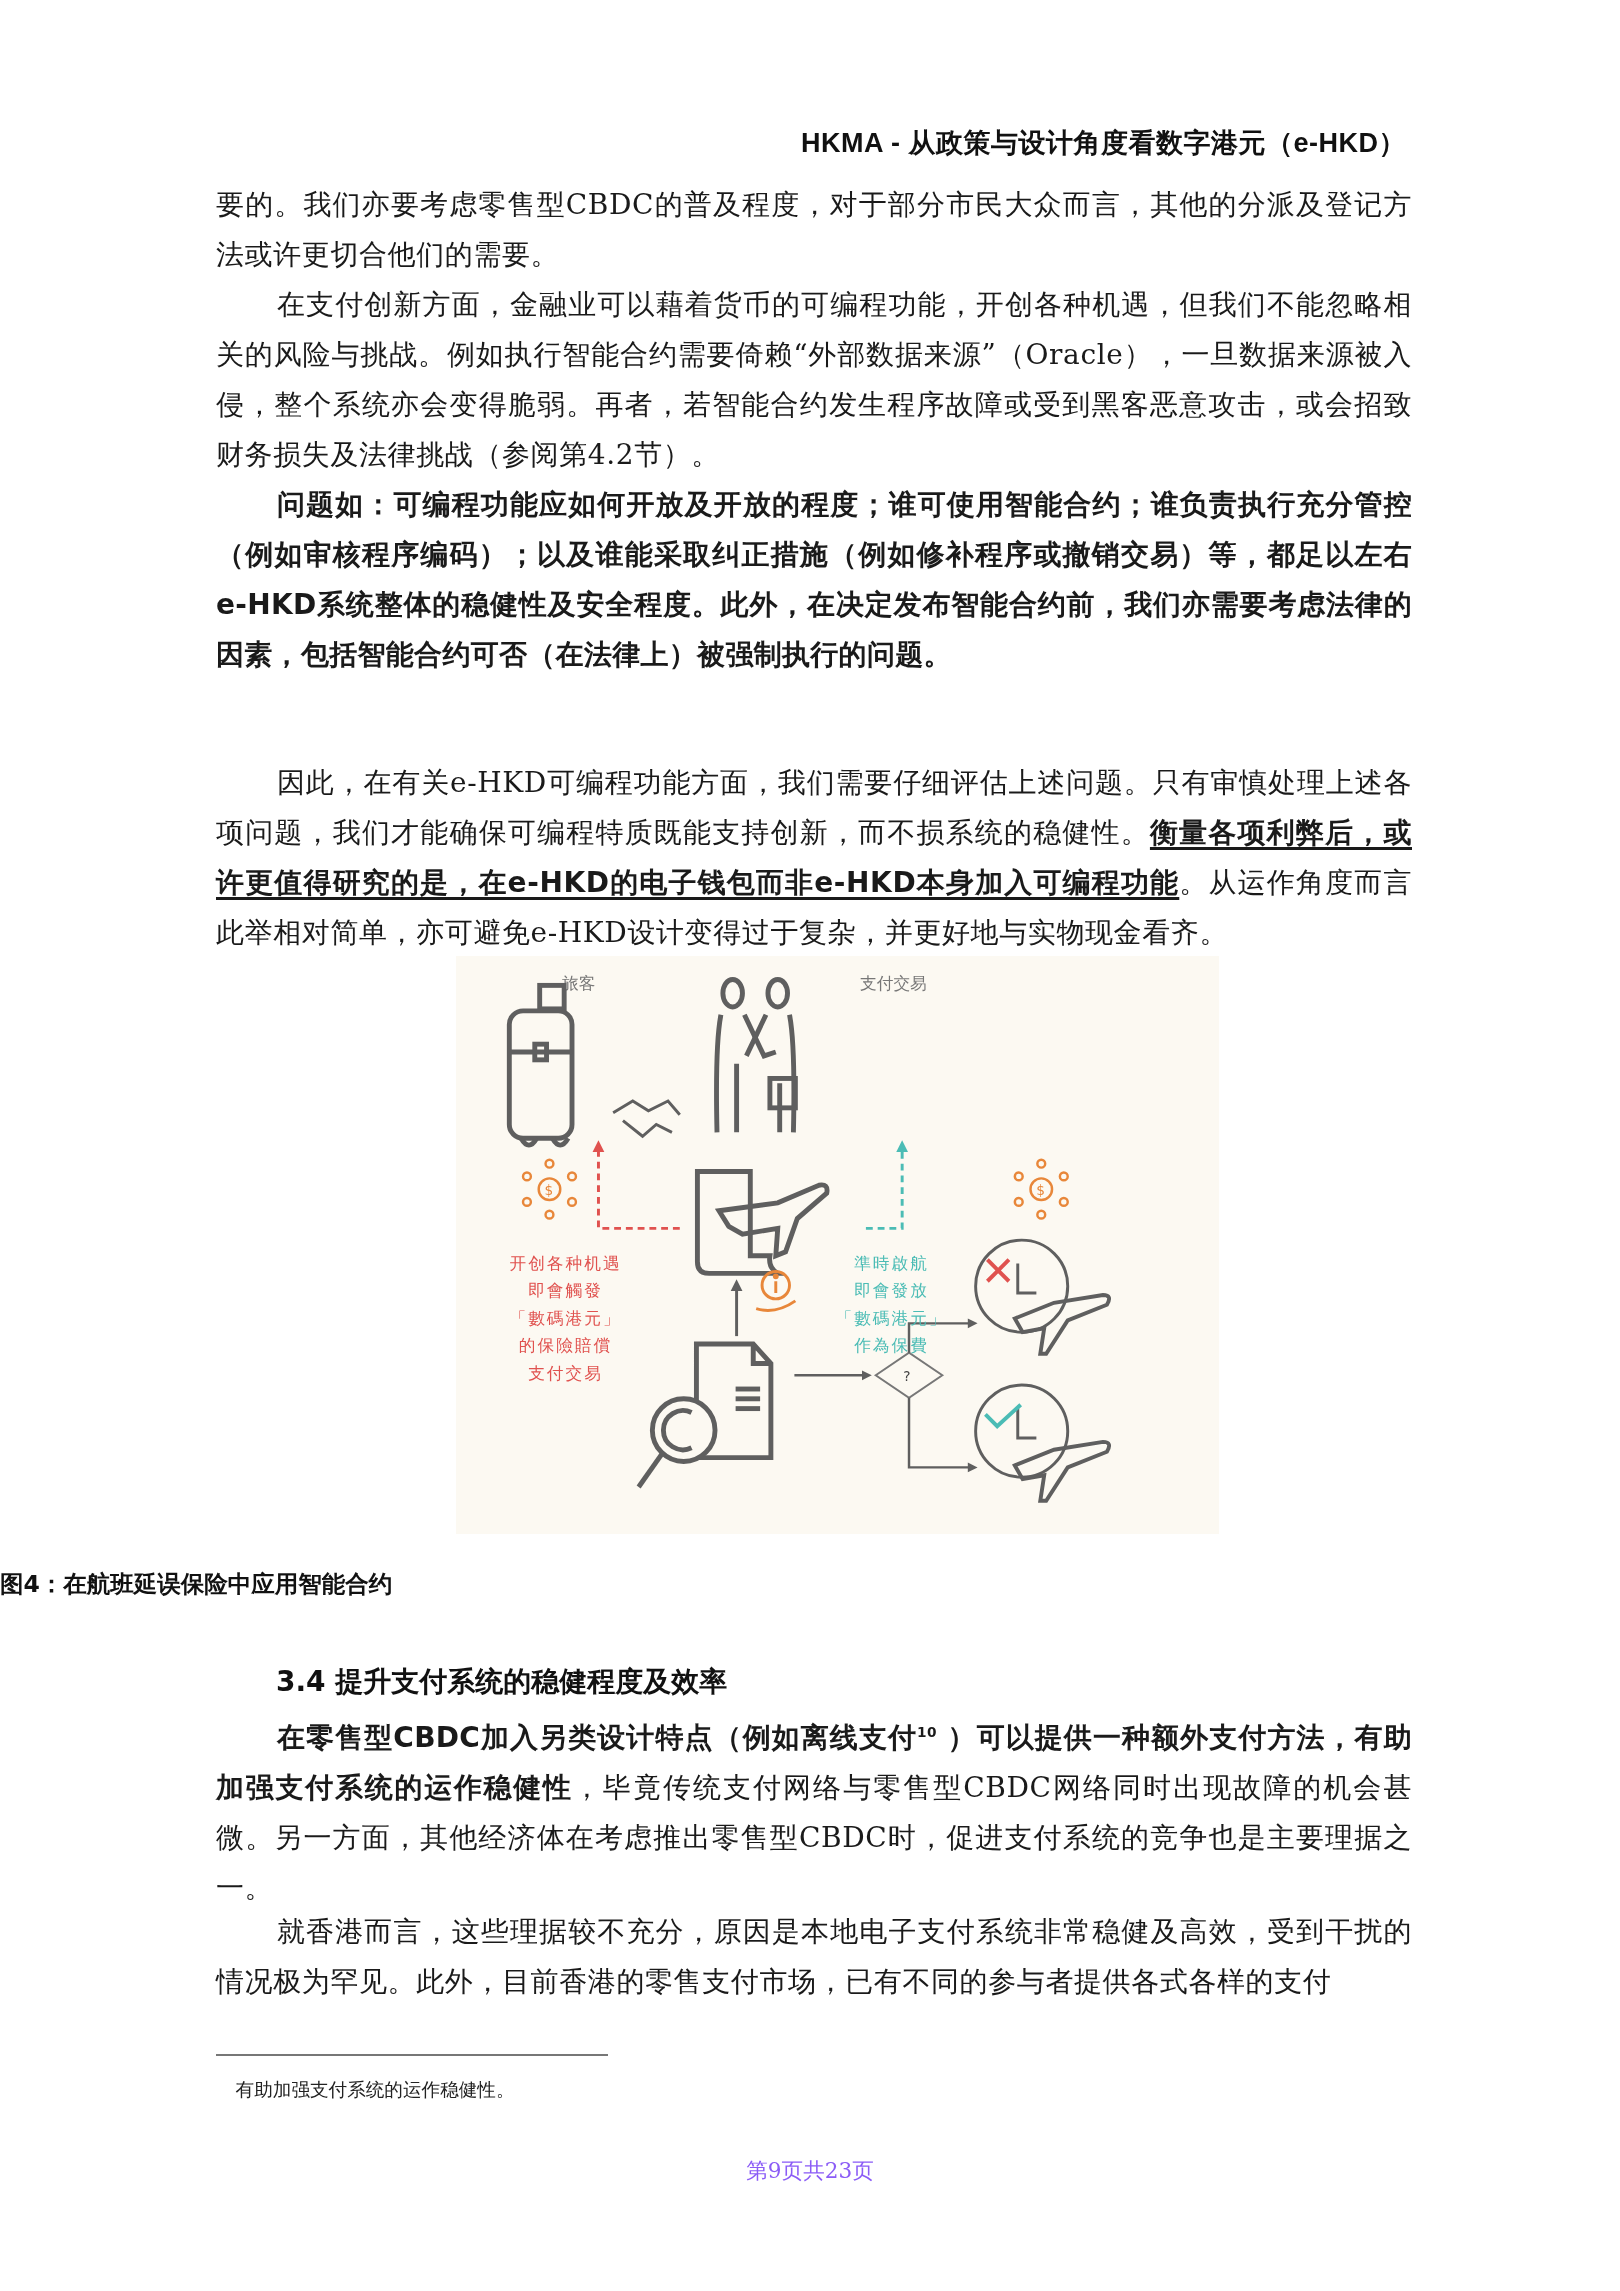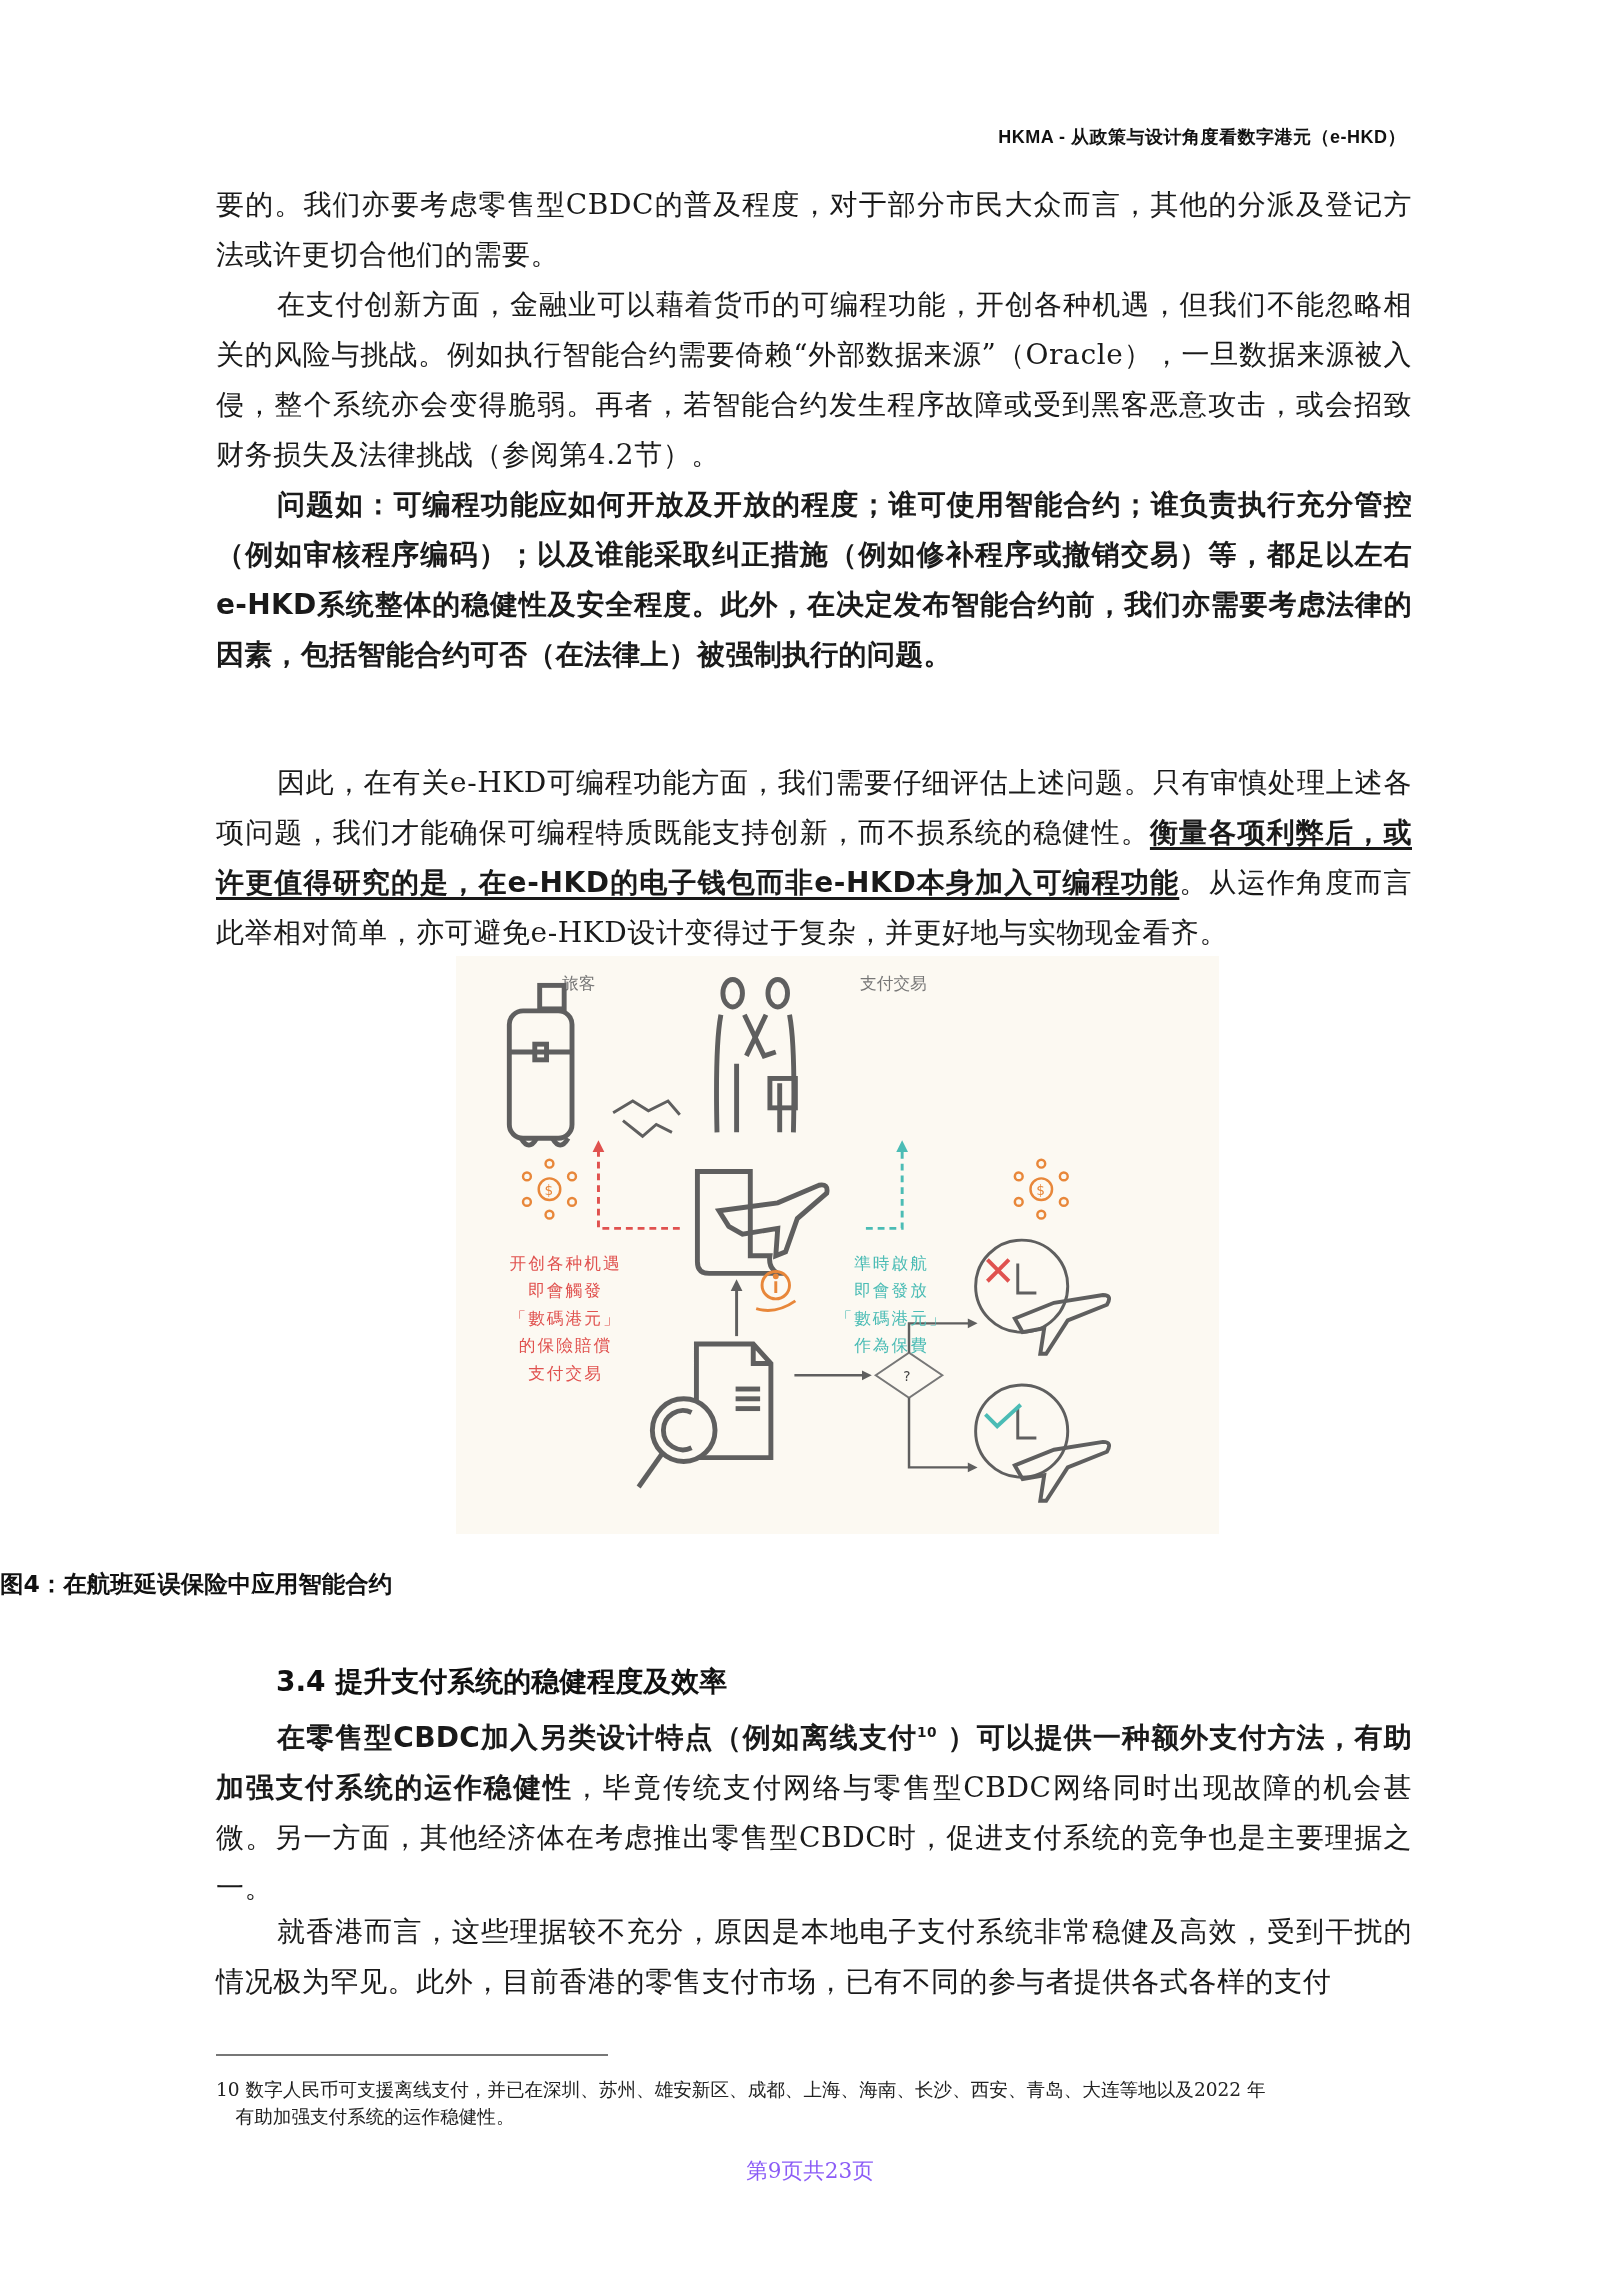--- a/index.html
+++ b/index.html
@@ -1,19 +1,19 @@
 <!DOCTYPE html>
 <html><head>
 <meta charset="utf-8">
 <style>
   html, body { margin:0; padding:0; background:#ffffff; }
   body { width:1620px; height:2292px; position:relative; overflow:hidden;
          font-family:"DejaVu Serif","Liberation Serif",serif; color:#1a1a1a; }
   .header { position:absolute; top:125px; right:214px; font-family:"Liberation Sans","DejaVu Sans",sans-serif;
-            font-weight:bold; font-size:18px; letter-spacing:0.5px; color:#111; }
+            font-weight:bold; font-size:27px; letter-spacing:0.5px; color:#111; }
   .para { position:absolute; left:216px; width:1196px; font-size:28px; line-height:50px;
           text-align:justify; letter-spacing:0.6px; }
   .indent { text-indent:61px; }
   .sans-bold { font-family:"DejaVu Sans","Liberation Sans",sans-serif; font-weight:bold; letter-spacing:0.3px; }
   .ul-bold { font-family:"DejaVu Sans","Liberation Sans",sans-serif; font-weight:bold; text-decoration:underline;
              text-decoration-thickness:2.9px; text-underline-offset:4.9px; }
   .figure { position:absolute; left:456px; top:956px; width:763px; height:578px; background:#fcf9f2; }
   .fig-label { position:absolute; font-family:Liberation Mono, monospace; font-size:16.7px; color:#777; }
   .fig-text { position:absolute; font-family:"DejaVu Sans","Liberation Sans",sans-serif; font-size:16.7px;
               line-height:27.4px; text-align:center; letter-spacing:2px; }
@@ -182,18 +182,17 @@
 
 <div class="para indent" style="top:1707px;">
   <span class="sans-bold">在零售型CBDC加入另类设计特点（例如离线支付</span><sup class="sans-bold">10</sup><span class="sans-bold"> ）可以提供一种额外支付方法，有助加强支付系统的运作稳健性</span><span>，毕竟传统支付网络与零售型CBDC网络同时出现故障的机会甚微。另一方面，其他经济体在考虑推出零售型CBDC时，促进支付系统的竞争也是主要理据之一。</span>
 </div>
 
 <div class="para indent" style="top:1907px;">就香港而言，这些理据较不充分，原因是本地电子支付系统非常稳健及高效，受到干扰的情况极为罕见。此外，目前香港的零售支付市场，已有不同的参与者提供各式各样的支付</div>
 
 <div class="rule"></div>
 
 <div class="footnote">
-  <div><span>10</span> <span>数字人民币可支援离线支付，并已在深圳、苏州、雄安新区、成都、上海、海南、长沙、西安、青岛、大连等地以及2022 年</span></div>
   <div class="cont">有助加强支付系统的运作稳健性。</div>
 </div>
 
 <div class="pagenum">第9页共23页</div>
 
 
 </body></html>

